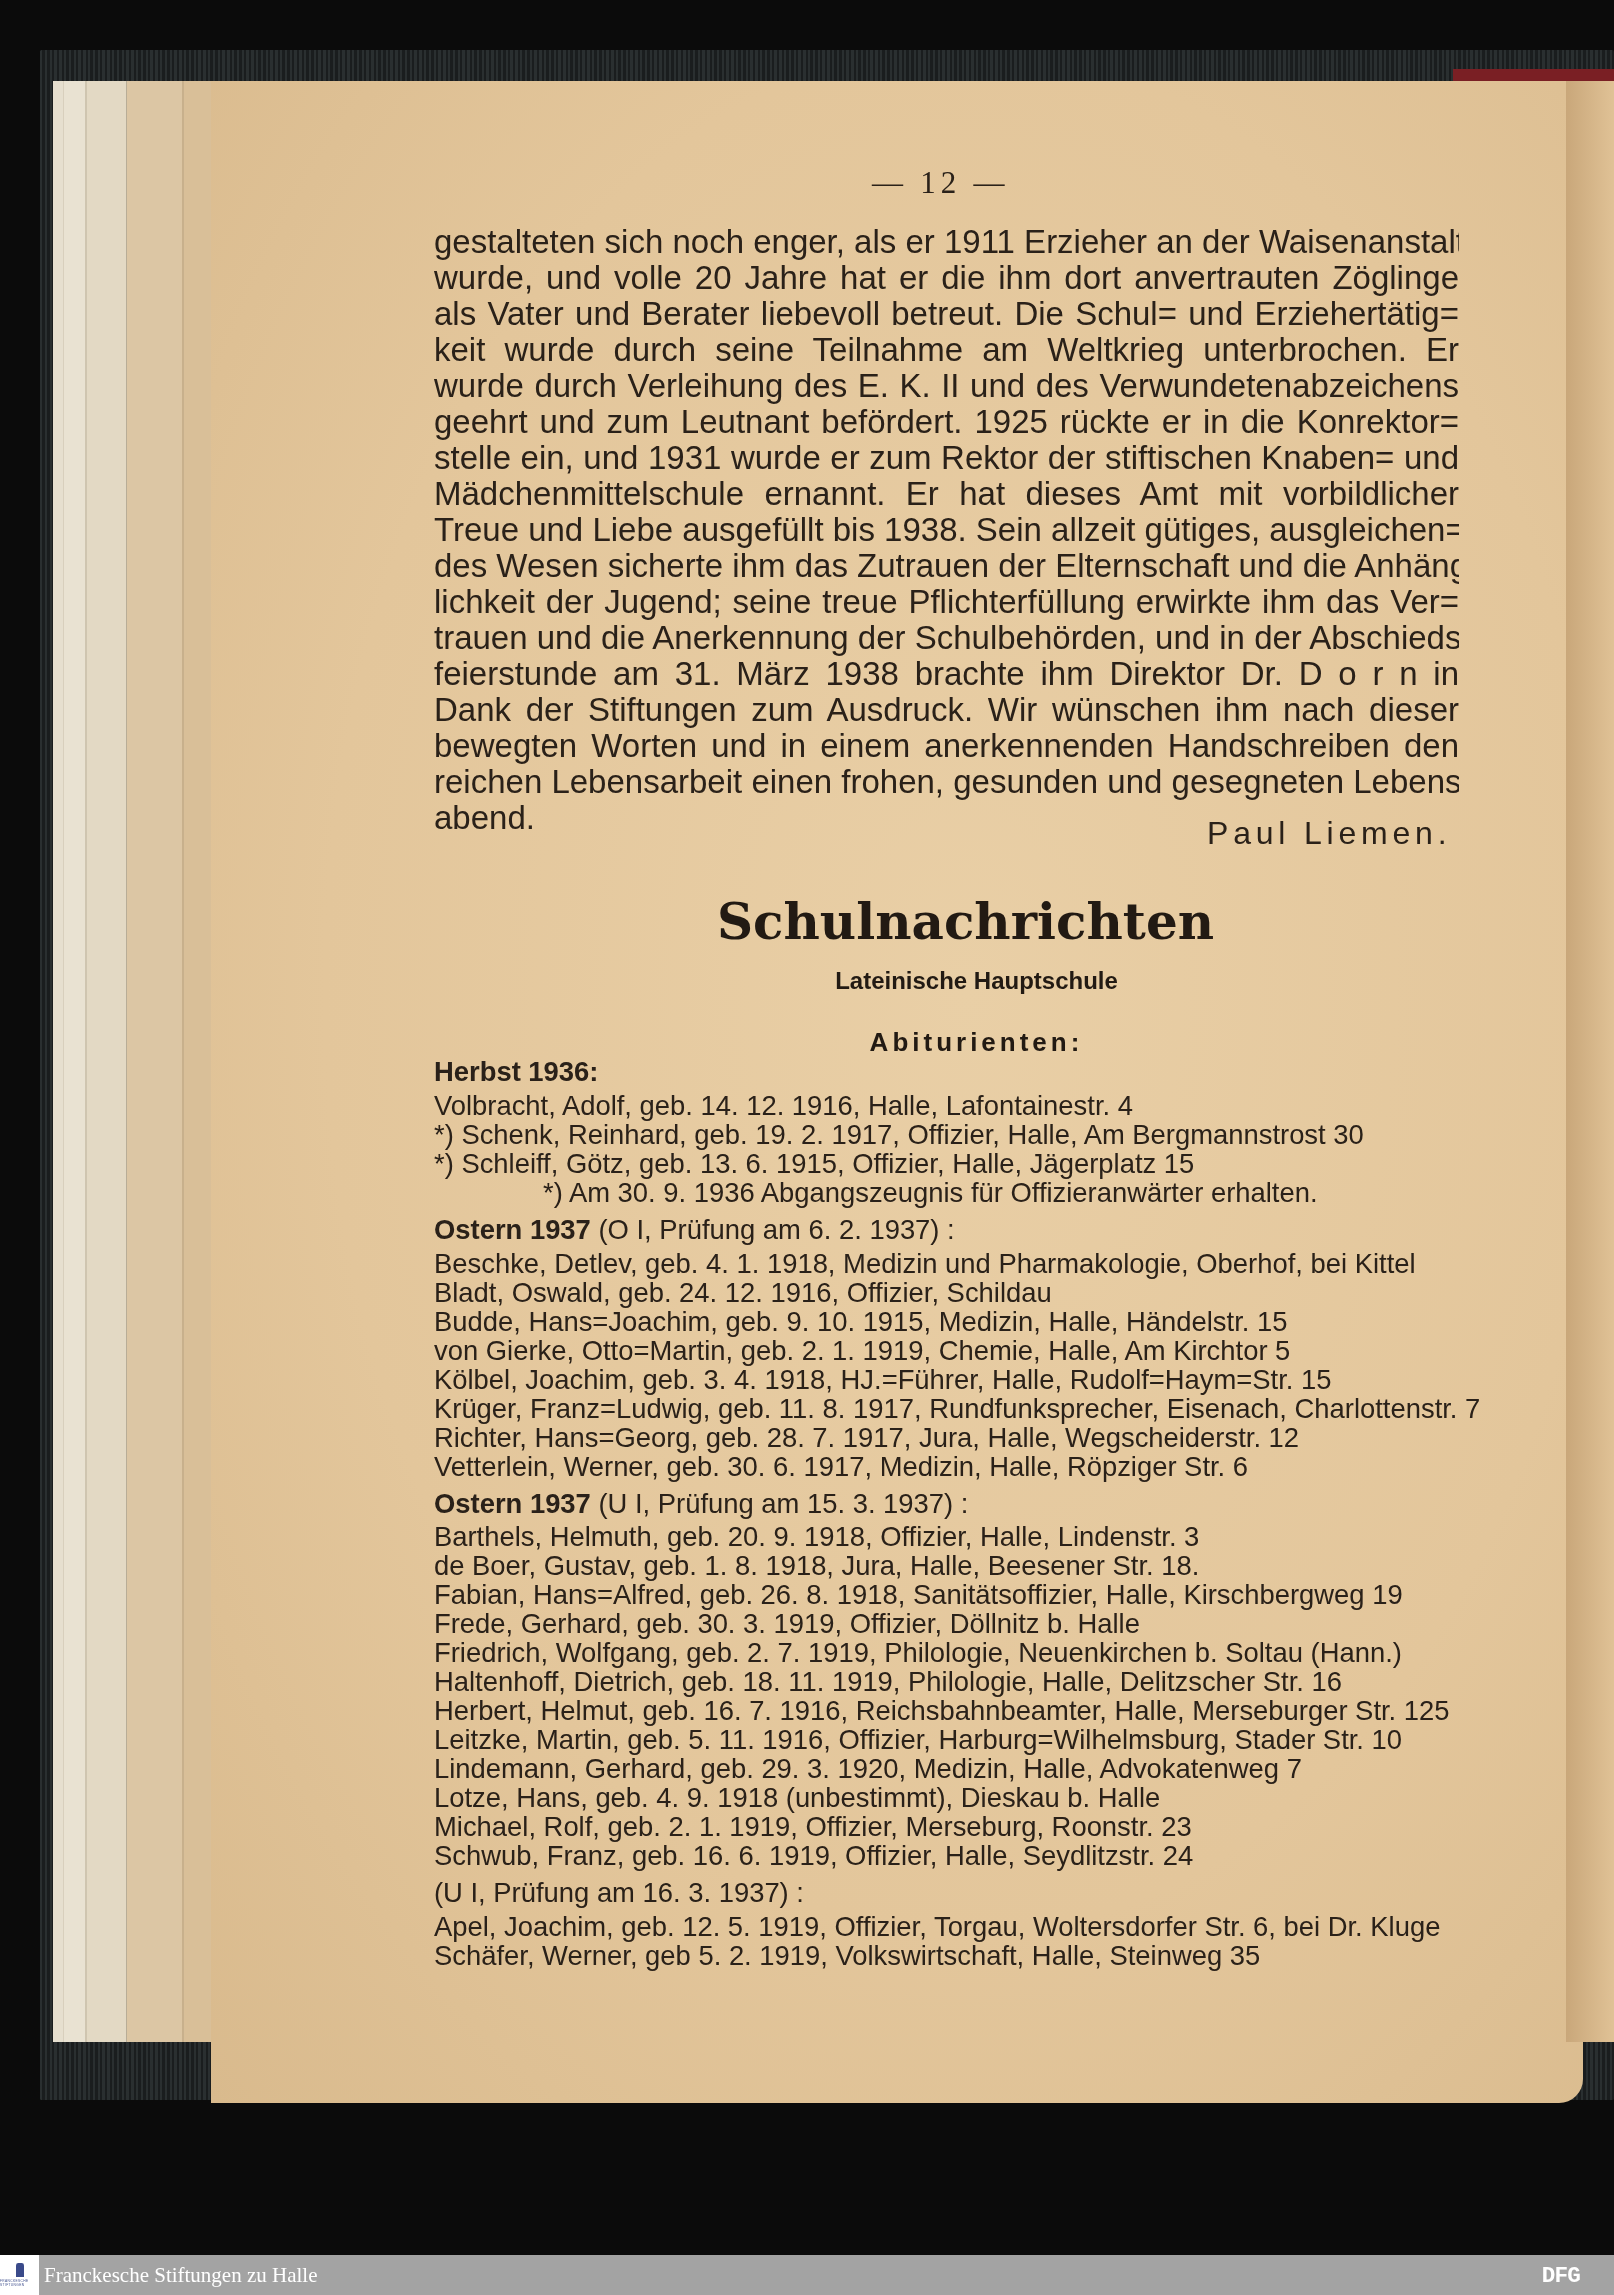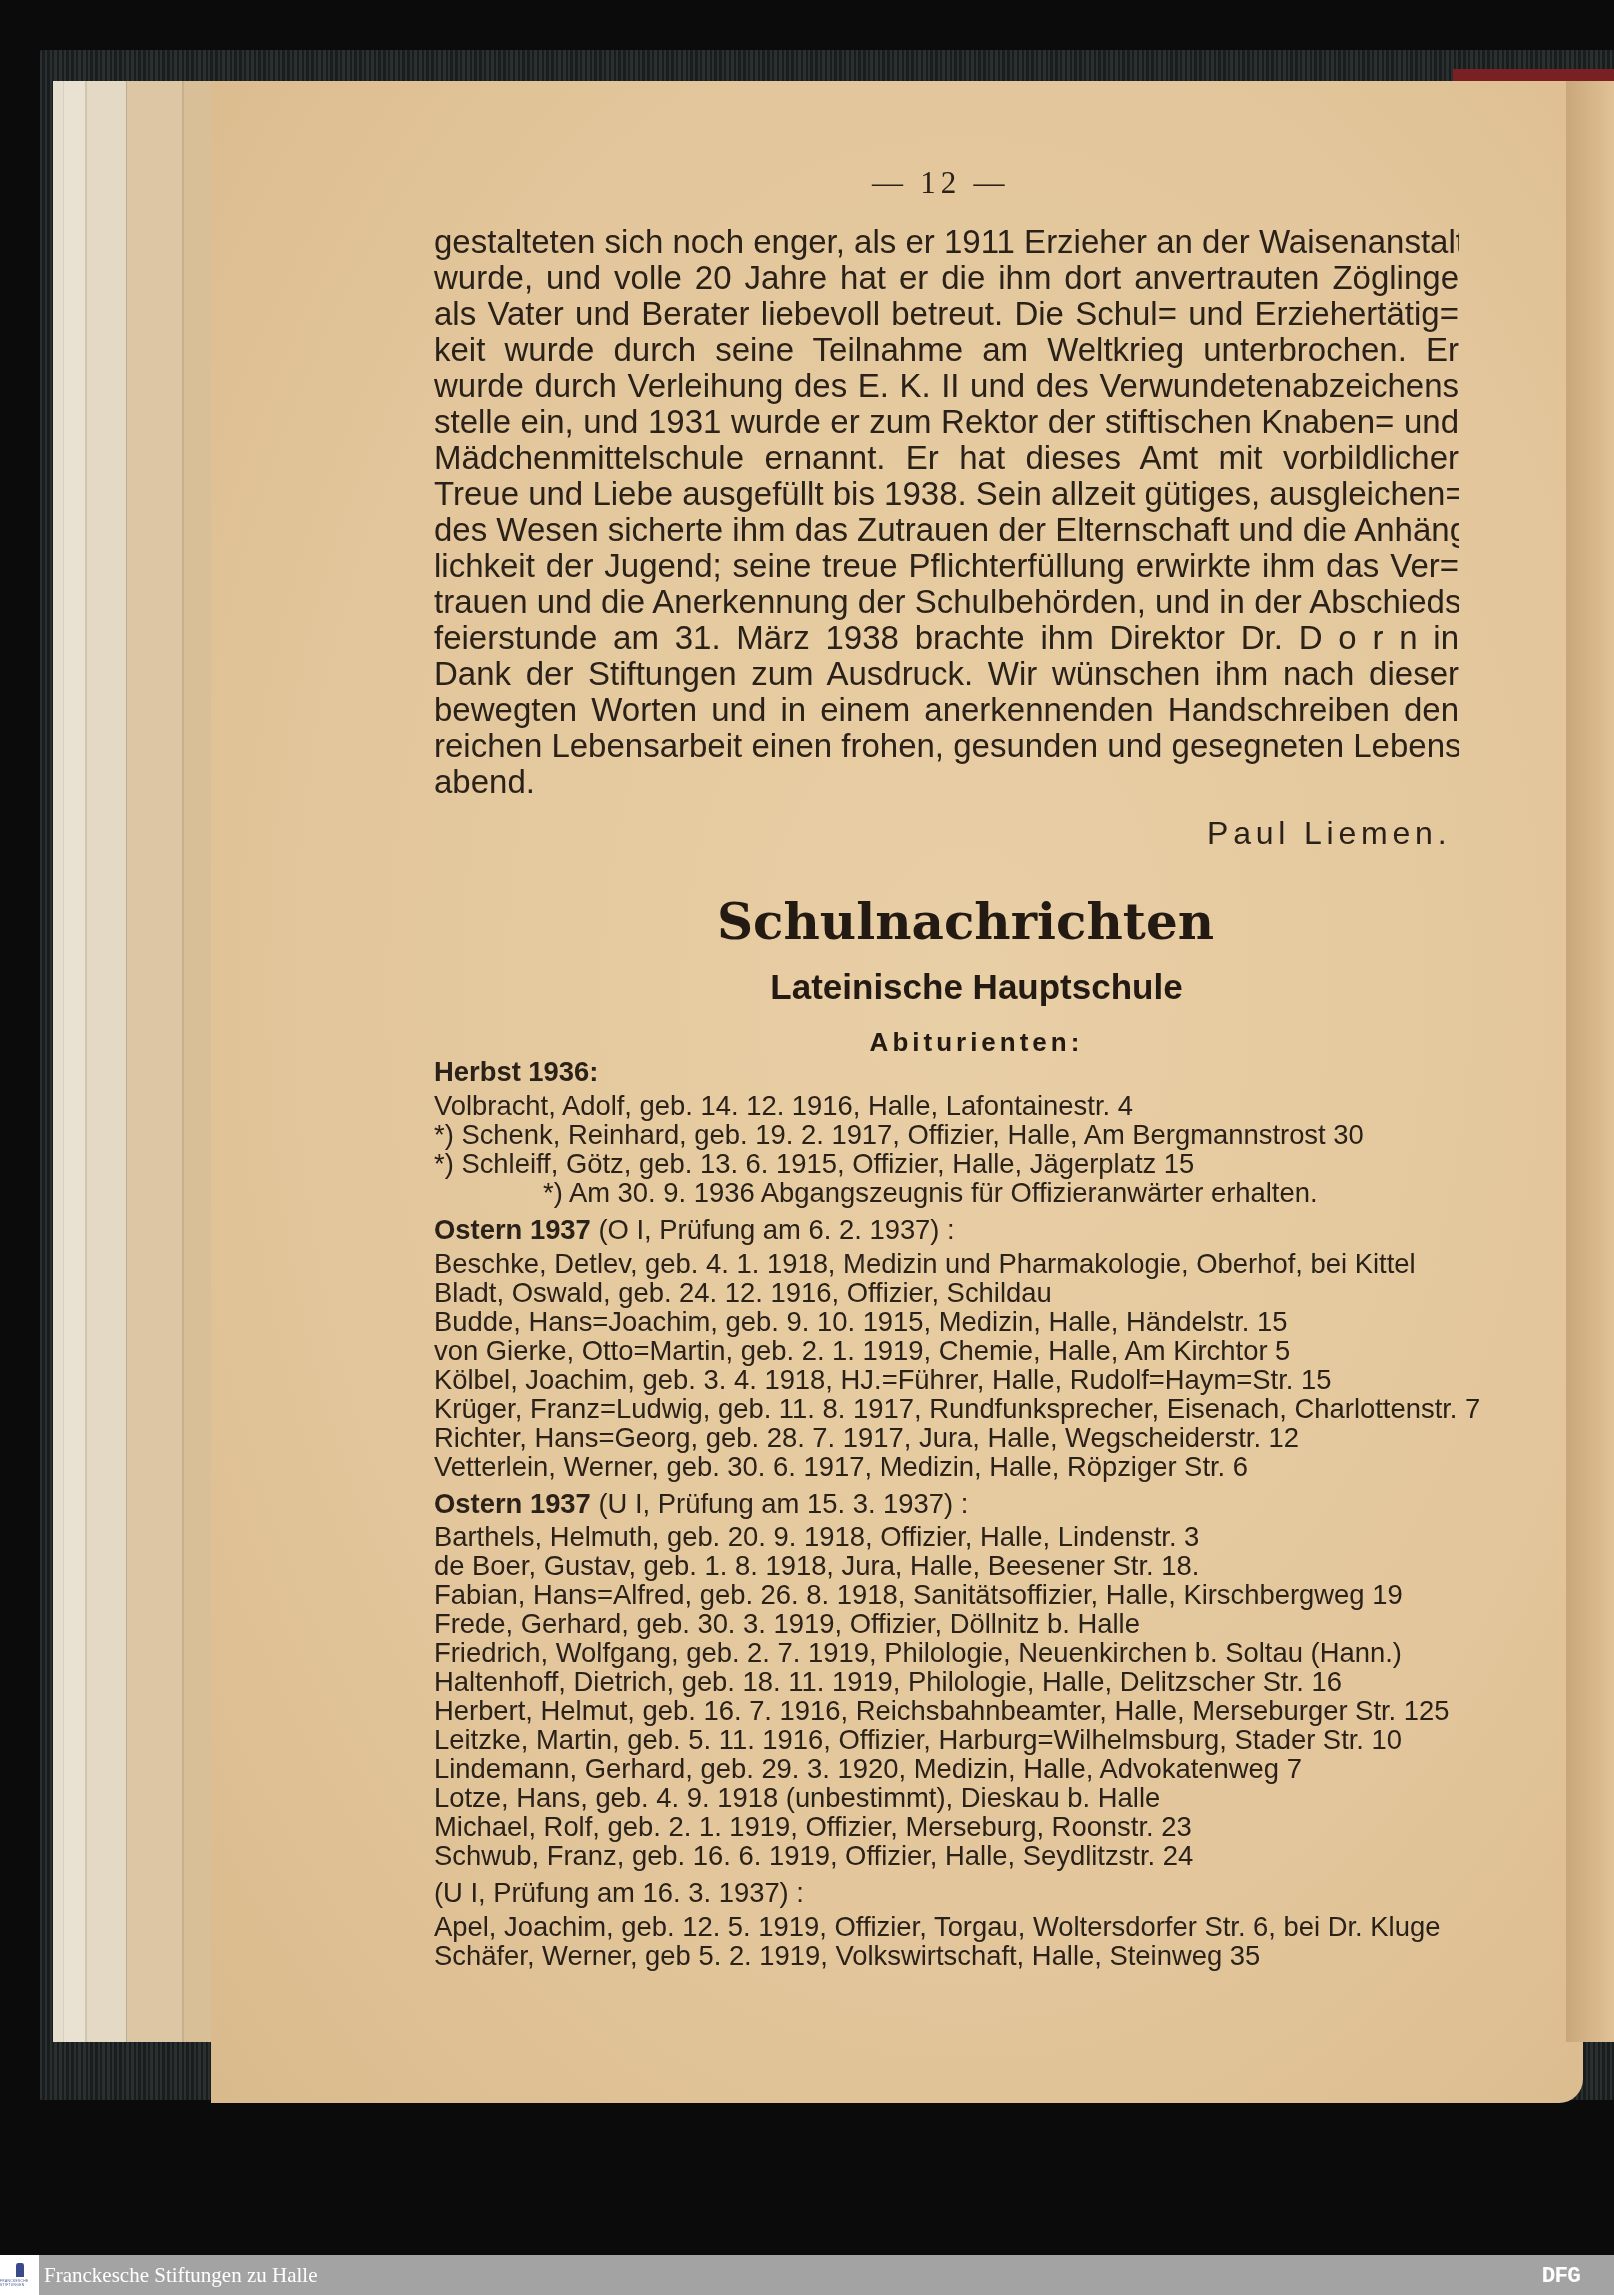--- a/index.html
+++ b/index.html
@@ -44,21 +44,21 @@
   .signature {
     position: absolute; left: 1207px; top: 815px; font-size: 32px; letter-spacing: 4.8px; color: #2a2119;
   }
   .h1 {
     position: absolute; left: 0; width: 1592px; top: 892px; text-align: center;
     font-family: "DejaVu Serif", serif; font-weight: bold; font-size: 50px; color: #221a13;
   }
   .h1 span { margin-left: 339px; }
   .h2 {
     position: absolute; left: 0; width: 1614px; top: 967px; text-align: center;
-    font-weight: bold; font-size: 35px; color: #221a13;
+    font-weight: bold; font-size: 24px; color: #221a13;
   }
   .h2 span { margin-left: 339px; }
   .h3 {
     position: absolute; left: 0; width: 1614px; top: 1027px; text-align: center;
     font-weight: bold; font-size: 26px; letter-spacing: 4px; color: #221a13;
   }
   .h3 span { margin-left: 339px; }
   .list { position: absolute; left: 434px; width: 1049px; font-size: 27.4px; line-height: 29px; color: #2a2119; }
   .list .group-head { font-weight: bold; }
   .list .group-head .paren { font-weight: normal; margin-top: 7px; }
@@ -91,20 +91,21 @@
 <div class="gutter"></div>
 
 <div class="pageno">— 12 —</div>
 
 <div class="para" id="para">
     <span class="ln">gestalteten sich noch enger, als er 1911 Erzieher an der Waisenanstalt</span>
     <span class="ln">wurde, und volle 20 Jahre hat er die ihm dort anvertrauten Zöglinge</span>
     <span class="ln">als Vater und Berater liebevoll betreut. Die Schul= und Erziehertätig=</span>
     <span class="ln">keit wurde durch seine Teilnahme am Weltkrieg unterbrochen.  Er</span>
     <span class="ln">wurde durch Verleihung des E. K. II und des Verwundetenabzeichens</span>
+    <span class="ln">geehrt und zum Leutnant befördert. 1925 rückte er in die Konrektor=</span>
     <span class="ln">stelle ein, und 1931 wurde er zum Rektor der stiftischen Knaben= und</span>
     <span class="ln">Mädchenmittelschule ernannt.  Er hat dieses Amt mit vorbildlicher</span>
     <span class="ln">Treue und Liebe ausgefüllt bis 1938. Sein allzeit gütiges, ausgleichen=</span>
     <span class="ln">des Wesen sicherte ihm das Zutrauen der Elternschaft und die Anhäng=</span>
     <span class="ln">lichkeit der Jugend; seine treue Pflichterfüllung erwirkte ihm das Ver=</span>
     <span class="ln">trauen und die Anerkennung der Schulbehörden, und in der Abschieds=</span>
     <span class="ln">feierstunde am 31. März 1938 brachte ihm Direktor Dr. D o r n in</span>
     <span class="ln">Dank der Stiftungen zum Ausdruck. Wir wünschen ihm nach dieser</span>
     <span class="ln">bewegten Worten und in einem anerkennenden Handschreiben den</span>
     <span class="ln">reichen Lebensarbeit einen frohen, gesunden und gesegneten Lebens=</span>

